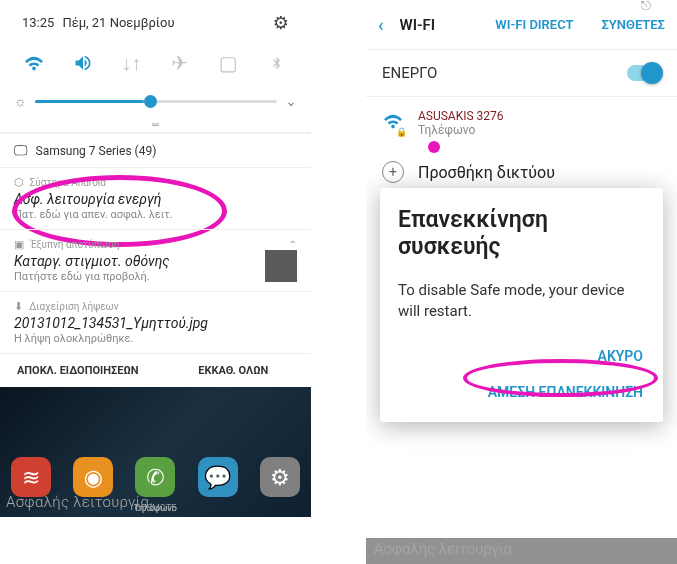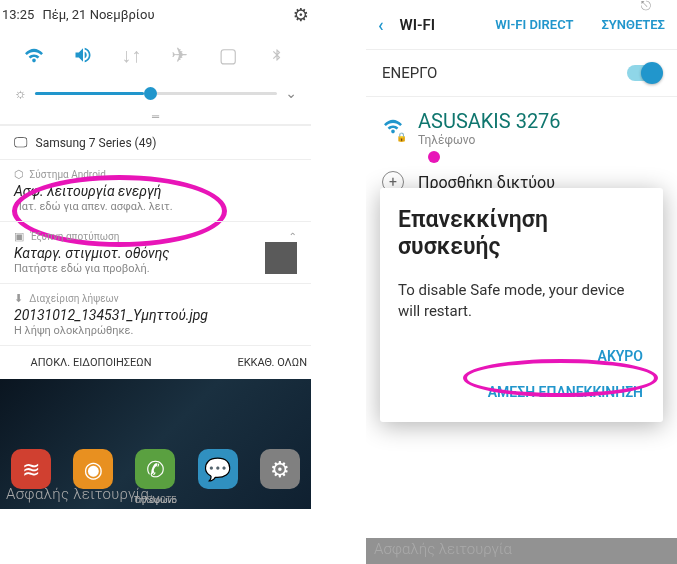--- a/index.html
+++ b/index.html
@@ -1,20 +1,20 @@
 <!DOCTYPE html>
 <html><head>
 <meta charset="utf-8">
 <style>
 * { margin: 0; padding: 0; box-sizing: border-box; font-family: -apple-system, Roboto, Arial, sans-serif; }
 body { background: #fff; width: 677px; height: 564px; display: flex; gap: 55px; }
 .phone { width: 311px; height: 564px; background: #fff; position: relative; overflow: hidden; }
 
 
-.status-bar { display: flex; align-items: center; padding: 4px 2px; font-size: 13px; color: #333; }
+.status-bar { display: flex; align-items: center; padding: 4px 22px; font-size: 13px; color: #333; margin-top: 8px; }
 .status-bar .time { font-weight: 400; }
 .status-bar .date { margin-left: 8px; }
 .status-bar .spacer { flex: 1; }
 .gear-icon { font-size: 18px; color: #444; }
 
 .toggles { display: flex; justify-content: space-around; padding: 8px 10px; }
 .toggle-btn { width: 36px; height: 36px; display: flex; align-items: center; justify-content: center; color: #c4c4c4; font-size: 20px; }
 .toggle-btn.active { color: #2196cc; }
 
 .brightness { display: flex; align-items: center; padding: 4px 14px 8px; gap: 8px; }
@@ -34,21 +34,21 @@
 .notif-header { display: flex; align-items: center; gap: 6px; font-size: 10px; color: #999; }
 .notif-icon { font-size: 11px; }
 .notif-title { font-size: 14px; color: #222; margin-top: 2px; font-style: italic; }
 .notif-sub { font-size: 11px; color: #888; margin-top: 1px; }
 .notif-thumb { position: absolute; right: 14px; top: 20px; width: 32px; height: 32px; background: #5a5a5a; }
 
 .highlight-oval { position: absolute; border: 5px solid #e815b8; border-radius: 50%; pointer-events: none; }
 .hl1 { width: 215px; height: 72px; left: 12px; top: 175px; }
 
 .actions { display: flex; border-top: 1px solid #eee; }
-.action-btn { flex: 1; text-align: right; padding: 10px 4px; font-size: 11px; font-weight: 400; color: #333; }
+.action-btn { flex: 1; text-align: center; padding: 10px 4px; font-size: 11px; font-weight: 700; color: #333; }
 
 .wallpaper { height: 130px; background: linear-gradient(135deg, #0a1520 0%, #1a3040 50%, #0f2030 100%); position: relative; display: flex; justify-content: space-around; align-items: flex-end; padding-bottom: 20px; }
 .dock-icon { width: 40px; height: 40px; border-radius: 10px; display: flex; align-items: center; justify-content: center; font-size: 22px; }
 .di-red { background: #d04030; color: #fff; }
 .di-orange { background: #e89020; color: #fff; }
 .di-green { background: #5aa040; color: #fff; }
 .di-blue { background: #3090c0; color: #fff; }
 .di-gray { background: #808080; color: #fff; }
 .dock-label { position: absolute; bottom: 4px; left: 50%; transform: translateX(-50%); font-size: 9px; color: #ccc; }
 .safe-label { position: absolute; bottom: 6px; left: 6px; font-size: 15px; color: #aaa; font-weight: 300; letter-spacing: 0.3px; }
@@ -63,21 +63,21 @@
 
 .enable-row { display: flex; align-items: center; padding: 14px 16px; border-top: 1px solid #eee; border-bottom: 1px solid #eee; }
 .enable-label { font-size: 15px; color: #333; }
 .toggle-switch { margin-left: auto; width: 34px; height: 16px; background: #8fd6e8; border-radius: 8px; position: relative; }
 .toggle-knob { position: absolute; right: -2px; top: -3px; width: 22px; height: 22px; background: #2196cc; border-radius: 50%; box-shadow: 0 1px 3px rgba(0,0,0,0.3); }
 .toggle-lock { position: absolute; right: 26px; top: -2px; color: #999; font-size: 13px; }
 
 .network-row { display: flex; align-items: center; padding: 12px 16px; gap: 14px; position: relative; }
 .wifi-sig { color: #2196cc; font-size: 20px; position: relative; }
 .wifi-lock { position: absolute; bottom: -2px; right: -4px; font-size: 9px; background: #fff; border-radius: 50%; color: #2196cc; }
-.network-name { font-size: 20px; color: #0f766e; }
+.network-name { font-size: 12px; color: #7f1d1d; }
 .network-status { font-size: 12px; color: #888; }
 .pink-dot { position: absolute; left: 62px; bottom: -4px; width: 12px; height: 12px; background: #e815b8; border-radius: 50%; }
 
 .add-row { display: flex; align-items: center; padding: 12px 16px; gap: 14px; }
 .plus-circle { width: 22px; height: 22px; border: 1px solid #888; border-radius: 50%; display: flex; align-items: center; justify-content: center; color: #666; font-size: 14px; }
 .add-label { font-size: 16px; color: #222; }
 
 .dialog { position: absolute; left: 14px; right: 14px; top: 188px; background: #fff; border-radius: 3px; box-shadow: 0 4px 24px rgba(0,0,0,0.3); padding: 18px; }
 .dialog-title { font-size: 23px; font-weight: 600; color: #222; margin-bottom: 20px; }
 .dialog-body { font-size: 15px; color: #333; line-height: 1.4; margin-bottom: 22px; }

